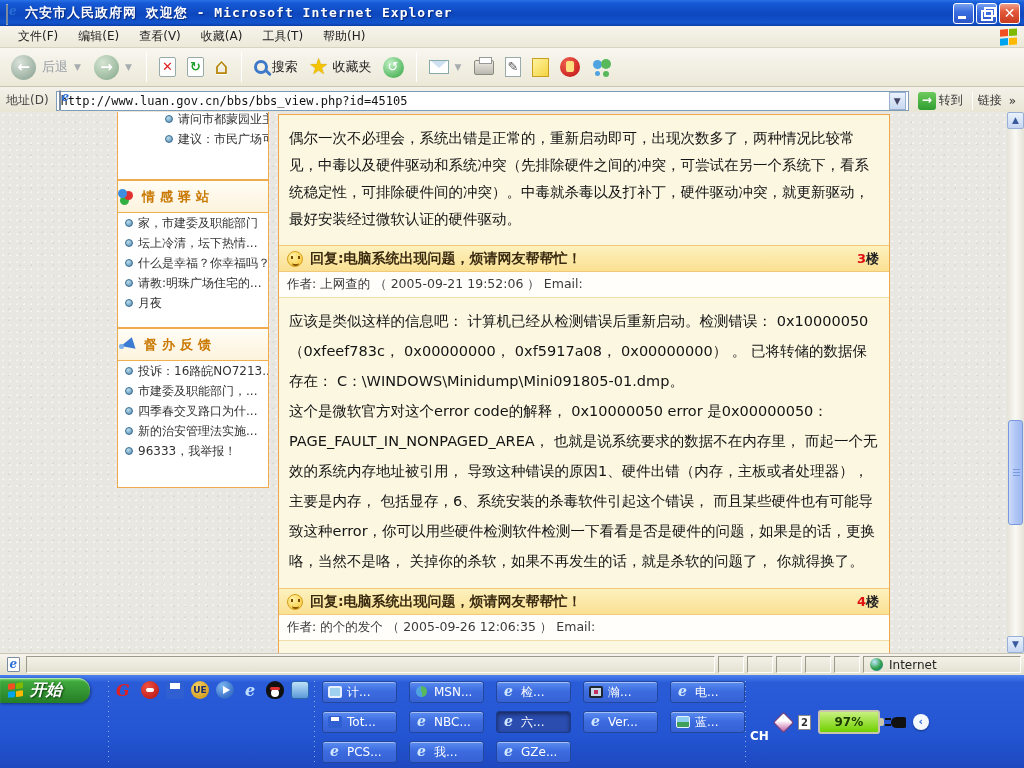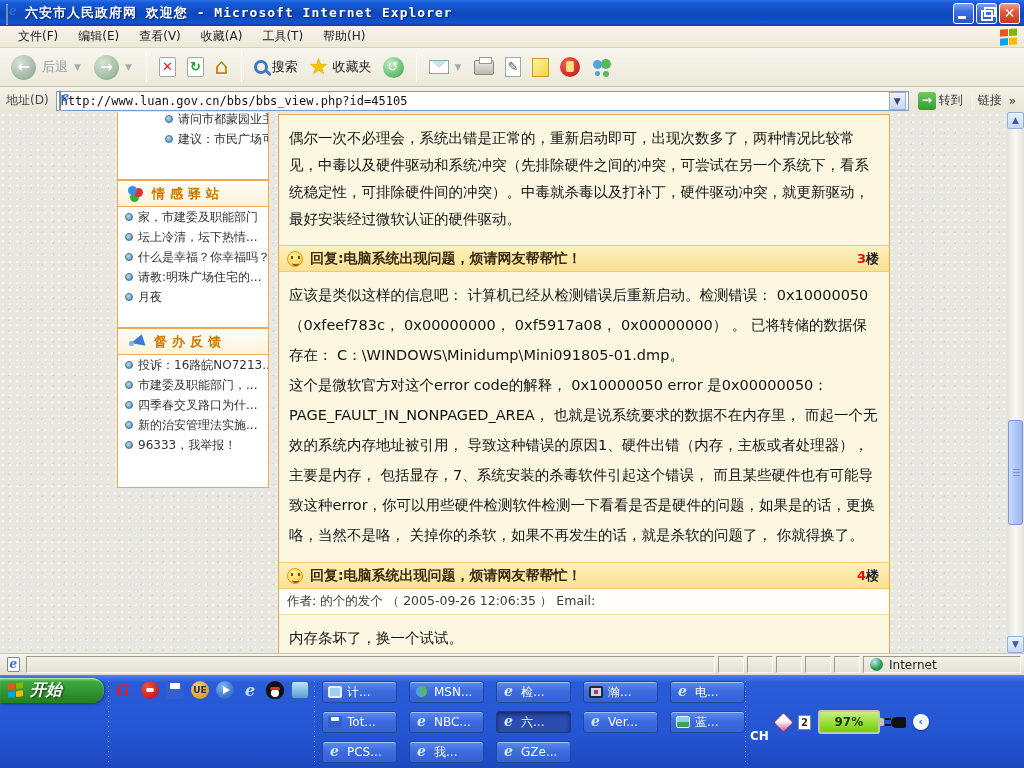--- a/index.html
+++ b/index.html
@@ -83,21 +83,21 @@
   .viewport { position:absolute; left:0; top:112px; width:1024px; height:541px; background-color:#E9E7E1;
     background-image:radial-gradient(rgba(255,255,255,.6) 1px,transparent 1px),radial-gradient(rgba(120,115,100,.12) 1px,transparent 1px);
     background-size:7px 7px,11px 11px; background-position:0 0,4px 5px; overflow:hidden; }
 
   
   .sidebar { position:absolute; left:117px; top:0; width:152px; }
   .sbox { position:absolute; left:0; width:152px; background:#fff; border:1px solid #F0AA4E; overflow:hidden; }
   .sbox1 { top:-4px; height:72px;padding-left:40px; }
   .sbox2 { top:68px; height:148px; }
   .sbox3 { top:216px; height:160px; }
-  .s-head { height:26px; display:flex; align-items:center; border-bottom:1px solid #F0B050; background:linear-gradient(180deg,#FFFDF5,#FDF3DD); padding-left:10px; gap:8px; }
+  .s-head { height:32px; display:flex; align-items:center; border-bottom:1px solid #F0B050; background:linear-gradient(180deg,#FFFDF5,#FDF3DD); gap:8px; }
   .s-title { color:#C97800; font-weight:bold; font-size:13px; letter-spacing:5px; }
   .s-item { display:flex; align-items:center; padding:3px 2px 3px 7px; font-size:12px; color:#333; white-space:nowrap; overflow:hidden; cursor:pointer; line-height:14px; }
   .bullet { flex:none; width:8px; height:8px; border-radius:50%; background:radial-gradient(circle at 35% 30%,#BFE0F0,#4E86AC); border:1px solid #3C6E94; margin-right:5px; }
   .icon-cluster { width:16px; height:16px; position:relative; }
   .icon-cluster::before { content:""; position:absolute; left:0; top:0; width:9px; height:9px; border-radius:50%; background:#3E8EE0; box-shadow:6px 2px 0 0 #E03030, 2px 7px 0 0 #30B040; }
   .icon-horn { width:18px; height:14px; position:relative; }
   .icon-horn::before { content:""; position:absolute; left:3px; top:1px; width:0; height:0; border-top:5px solid transparent; border-bottom:7px solid transparent; border-right:13px solid #3B7BD4; transform:rotate(-18deg); }
   .icon-horn::after { content:""; position:absolute; left:1px; top:6px; width:5px; height:5px; background:#7FB2E8; border-radius:2px; }
 
   
@@ -131,21 +131,21 @@
   .sb-cellframe { height:17px; border:1px solid; border-color:#9a9a8a #ffffff #ffffff #9a9a8a; }
   .sb-icon { width:20px; display:flex; justify-content:center; align-items:center; border:none; }
   .sb-main { flex:1; }
   .sb-cell { width:26px; }
   .sb-net { width:158px; display:flex; align-items:center; gap:6px; padding-left:6px; font-size:12px; color:#222; }
   .globe { width:13px; height:13px; border-radius:50%; background:radial-gradient(circle at 35% 30%,#BFE8FF,#2E9E48 55%,#1B6FB8); }
 
   
   .taskbar { position:absolute; left:0; top:675px; width:1024px; height:93px;
     background:linear-gradient(180deg,#4A82F0 0%,#2A5CD8 8%,#2456D4 60%,#1E48C0 100%); }
-  .start-btn { position:absolute; left:0; top:3px; width:104px; height:25px; border-radius:0 12px 12px 0;
+  .start-btn { position:absolute; left:0; top:3px; width:90px; height:25px; border-radius:0 12px 12px 0;
     background:linear-gradient(180deg,#7ADB72 0%,#3FA83C 15%,#2F8C2E 70%,#257F25 100%);
     box-shadow:inset 0 1px 1px rgba(255,255,255,.5), 1px 1px 3px rgba(0,0,0,.4);
     display:flex; align-items:center; gap:6px; padding-left:8px; }
   .start-flag { width:16px; height:15px; display:grid; grid-template-columns:7px 7px; grid-gap:1px; transform:skewY(-6deg); }
   .start-flag i { display:block; height:6px; border-radius:1px; }
   .start-flag i:nth-child(1){background:#F25022} .start-flag i:nth-child(2){background:#7FBA00}
   .start-flag i:nth-child(3){background:#00A4EF} .start-flag i:nth-child(4){background:#FFB900}
   .start-text { color:#fff; font-weight:bold; font-style:italic; font-size:16px; text-shadow:1px 1px 2px #0a3a0a; }
   .tb-dots { position:absolute; top:4px; bottom:4px; width:3px;
     background-image:radial-gradient(circle,#8FB2F5 1px,transparent 1px); background-size:3px 5px; }
@@ -368,23 +368,24 @@
     <div class="main">
       <div class="intro">偶尔一次不必理会，系统出错是正常的，重新启动即可，出现次数多了，两种情况比较常见，中毒以及硬件驱动和系统冲突（先排除硬件之间的冲突，可尝试在另一个系统下，看系统稳定性，可排除硬件间的冲突）。中毒就杀毒以及打补丁，硬件驱动冲突，就更新驱动，最好安装经过微软认证的硬件驱动。</div>
 
       <div class="reply-head">
         <span class="smiley"></span>
         <span class="reply-title">回复:电脑系统出现问题，烦请网友帮帮忙！</span>
         <span class="floor">
           <span class="num">3</span><span class="suf">楼</span>
         </span>
       </div>
+      <div class="author-row">作者: 上网查的 （ 2005-09-21 19:52:06 ） Email:</div>
       <div class="reply-body">
         <p>应该是类似这样的信息吧： 计算机已经从检测错误后重新启动。检测错误： 0x10000050 （0xfeef783c， 0x00000000， 0xf5917a08， 0x00000000） 。 已将转储的数据保存在： C：\WINDOWS\Minidump\Mini091805-01.dmp。</p>
-        <p>这个是微软官方对这个error code的解释， 0x10000050 error 是0x00000050： PAGE_FAULT_IN_NONPAGED_AREA， 也就是说系统要求的数据不在内存里， 而起一个无效的系统内存地址被引用， 导致这种错误的原因1、硬件出错（内存，主板或者处理器），主要是内存， 包括显存，7、系统安装的杀毒软件引起这个错误， 而且某些硬件也有可能导致这种error，你可以用些硬件检测软件检测一下看看是否是硬件的问题，如果是的话，更换咯，当然不是咯， 关掉你的杀软，如果不再发生的话，就是杀软的问题了， 你就得换了。</p>
+        <p>这个是微软官方对这个error code的解释， 0x10000050 error 是0x00000050： PAGE_FAULT_IN_NONPAGED_AREA， 也就是说系统要求的数据不在内存里， 而起一个无效的系统内存地址被引用， 导致这种错误的原因1、硬件出错（内存，主板或者处理器），主要是内存， 包括显存，6、系统安装的杀毒软件引起这个错误， 而且某些硬件也有可能导致这种error，你可以用些硬件检测软件检测一下看看是否是硬件的问题，如果是的话，更换咯，当然不是咯， 关掉你的杀软，如果不再发生的话，就是杀软的问题了， 你就得换了。</p>
       </div>
 
       <div class="reply-head">
         <span class="smiley"></span>
         <span class="reply-title">回复:电脑系统出现问题，烦请网友帮帮忙！</span>
         <span class="floor">
           <span class="num">4</span><span class="suf">楼</span>
         </span>
       </div>
       <div class="author-row">作者: 的个的发个 （ 2005-09-26 12:06:35 ） Email:</div>

